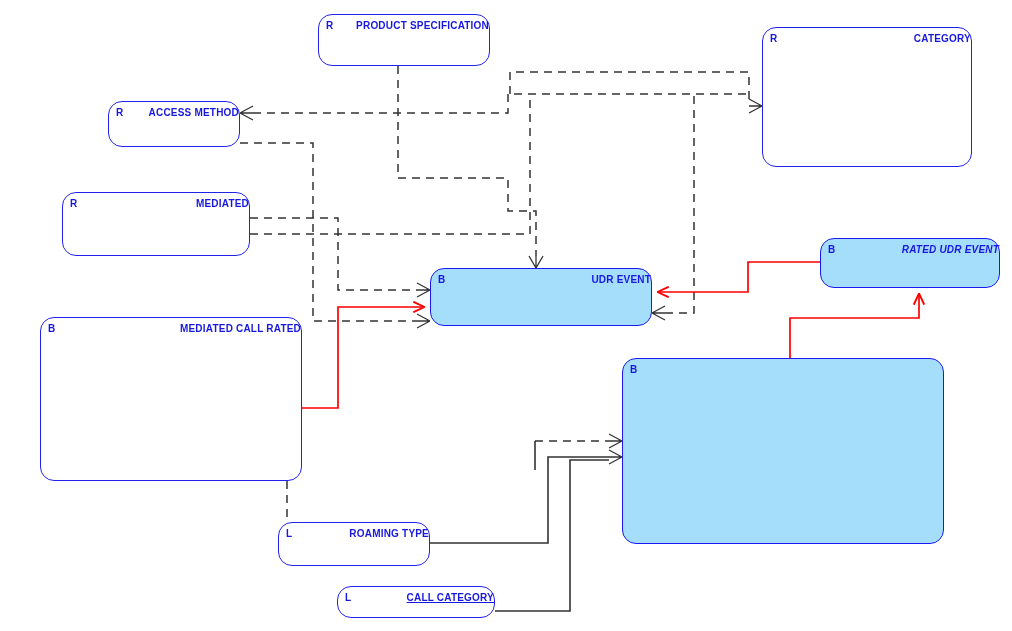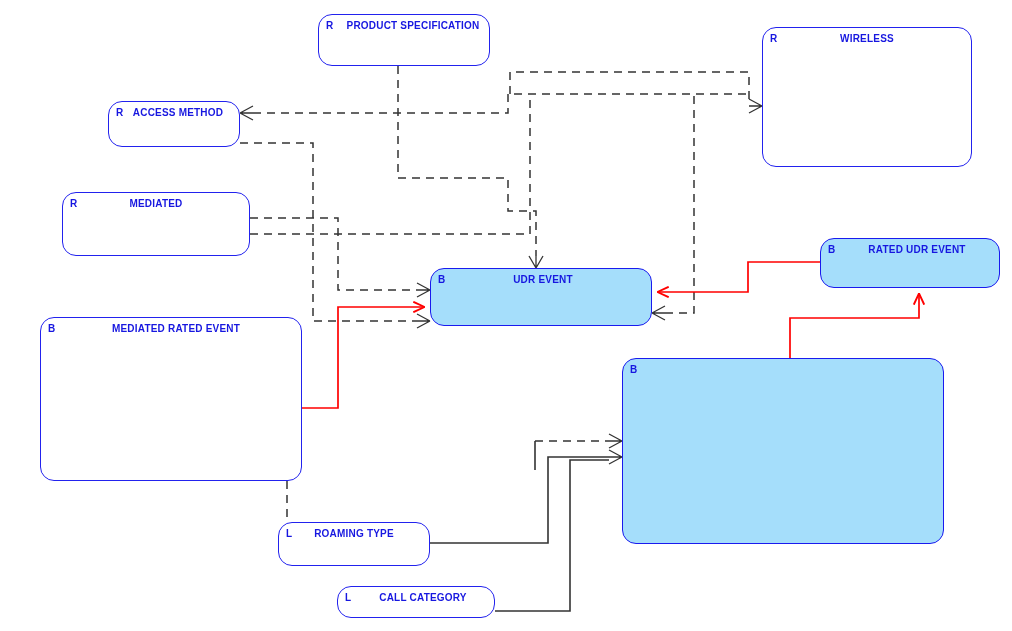--- a/index.html
+++ b/index.html
@@ -23,21 +23,21 @@
     position:absolute;
     left:7px;top:5px;
     font-size:10px;
     font-weight:bold;
     color:#1717e0;
     letter-spacing:0px;
   }
   .ent-name{
     position:absolute;
     left:0;right:0;top:5px;
-    text-align:center;
+    text-align:right;
     font-size:10px;
     font-weight:bold;
     color:#1717e0;
     letter-spacing:0.2px;
   }
   svg#wires{position:absolute;left:0;top:0;width:1012px;height:631px;pointer-events:none;}
 </style>
 </head>
 <body>
 
@@ -115,55 +115,55 @@
     </g>
   </svg>
 
   <div class="entity" style="left:318px;top:14px;width:172px;height:52px;">
     <span class="ent-type">R</span>
     <span class="ent-name" style="padding-left:18px;">PRODUCT SPECIFICATION</span>
   </div>
 
   <div class="entity" style="left:762px;top:27px;width:210px;height:140px;">
     <span class="ent-type">R</span>
-    <span class="ent-name">WIRELESS</span>
+    <span class="ent-name">CATEGORY</span>
   </div>
 
   <div class="entity" style="left:108px;top:101px;width:132px;height:46px;">
     <span class="ent-type">R</span>
     <span class="ent-name" style="padding-left:8px;">ACCESS METHOD</span>
   </div>
 
   <div class="entity" style="left:62px;top:192px;width:188px;height:64px;">
     <span class="ent-type">R</span>
     <span class="ent-name">MEDIATED</span>
   </div>
 
   <div class="entity filled" style="left:820px;top:238px;width:180px;height:50px;">
     <span class="ent-type">B</span>
-    <span class="ent-name" style="padding-left:14px;">RATED UDR EVENT</span>
+    <span class="ent-name" style="padding-left:14px;font-style:italic;">RATED UDR EVENT</span>
   </div>
 
   <div class="entity filled" style="left:430px;top:268px;width:222px;height:58px;">
     <span class="ent-type">B</span>
     <span class="ent-name" style="padding-left:4px;">UDR EVENT</span>
   </div>
 
   <div class="entity" style="left:40px;top:317px;width:262px;height:164px;">
     <span class="ent-type">B</span>
-    <span class="ent-name" style="padding-left:10px;">MEDIATED RATED EVENT</span>
+    <span class="ent-name" style="padding-left:10px;">MEDIATED CALL RATED</span>
   </div>
 
   <div class="entity filled" style="left:622px;top:358px;width:322px;height:186px;">
     <span class="ent-type">B</span>
   </div>
 
   <div class="entity" style="left:278px;top:522px;width:152px;height:44px;">
     <span class="ent-type">L</span>
     <span class="ent-name" style="">ROAMING TYPE</span>
   </div>
 
   <div class="entity" style="left:337px;top:586px;width:158px;height:32px;">
     <span class="ent-type">L</span>
-    <span class="ent-name" style="padding-left:14px;">CALL CATEGORY</span>
+    <span class="ent-name" style="padding-left:14px;text-decoration:underline;">CALL CATEGORY</span>
   </div>
 
 </div>
 
 </body></html>

